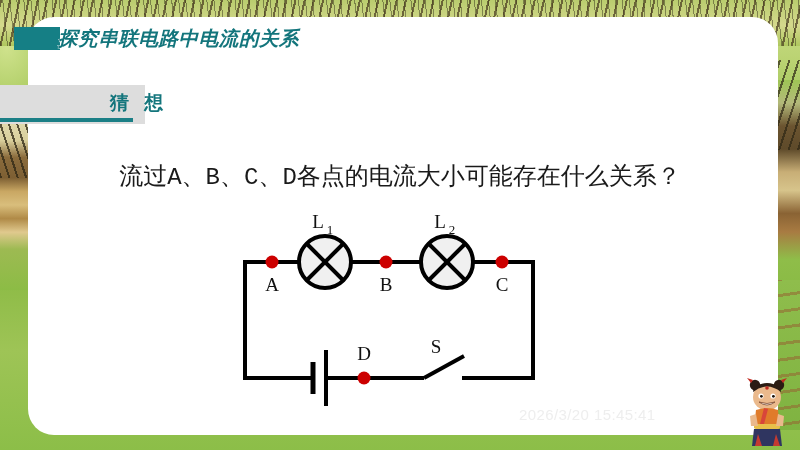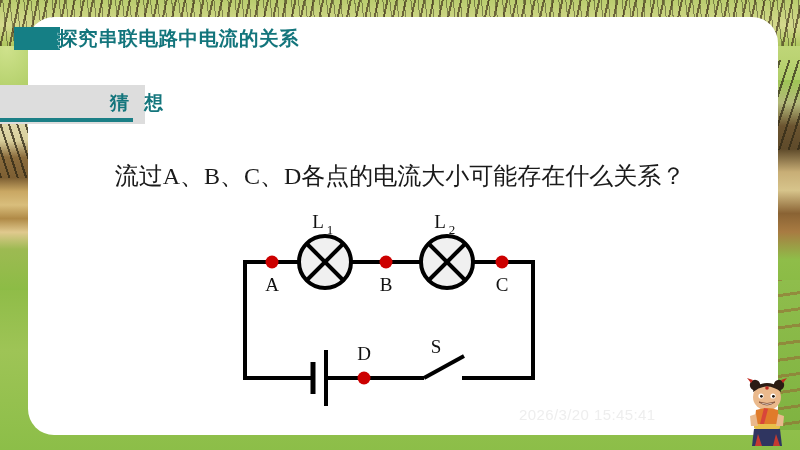--- a/index.html
+++ b/index.html
@@ -113,20 +113,21 @@
     position: absolute;
     left: 58px;
     top: 25px;
     font-size: 19.5px;
     font-weight: bold;
     color: #13757c;
     letter-spacing: 0.6px;
     -webkit-text-stroke: 0.7px #ffffff;
     paint-order: stroke fill;
     white-space: nowrap;
+    font-style: italic;
   }
 
   
   .sect-band {
     position: absolute;
     left: 0px;
     top: 85px;
     width: 145px;
     height: 39px;
     background: #dddddd;
@@ -151,21 +152,21 @@
     background: #1b7f86;
   }
 
   
   .question {
     position: absolute;
     left: 0;
     top: 160px;
     width: 800px;
     text-align: center;
-    font-family: Liberation Serif, serif;
+    font-family: Liberation Mono, monospace;
     font-size: 24px;
     color: #1a1a1a;
     white-space: nowrap;
   }
 
   
   .circuit {
     position: absolute;
     left: 0;
     top: 0;

